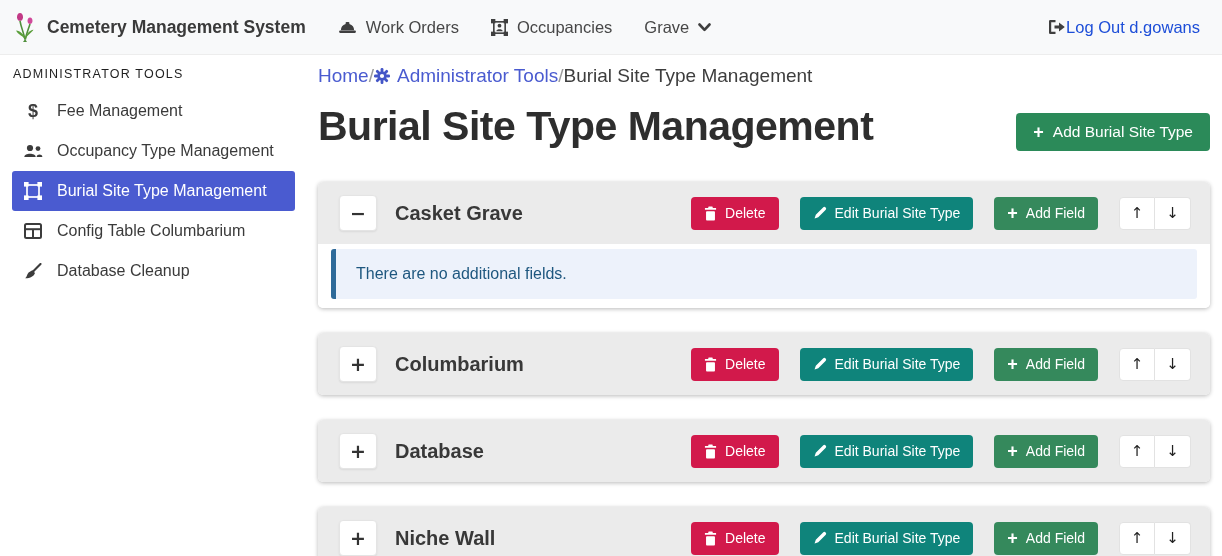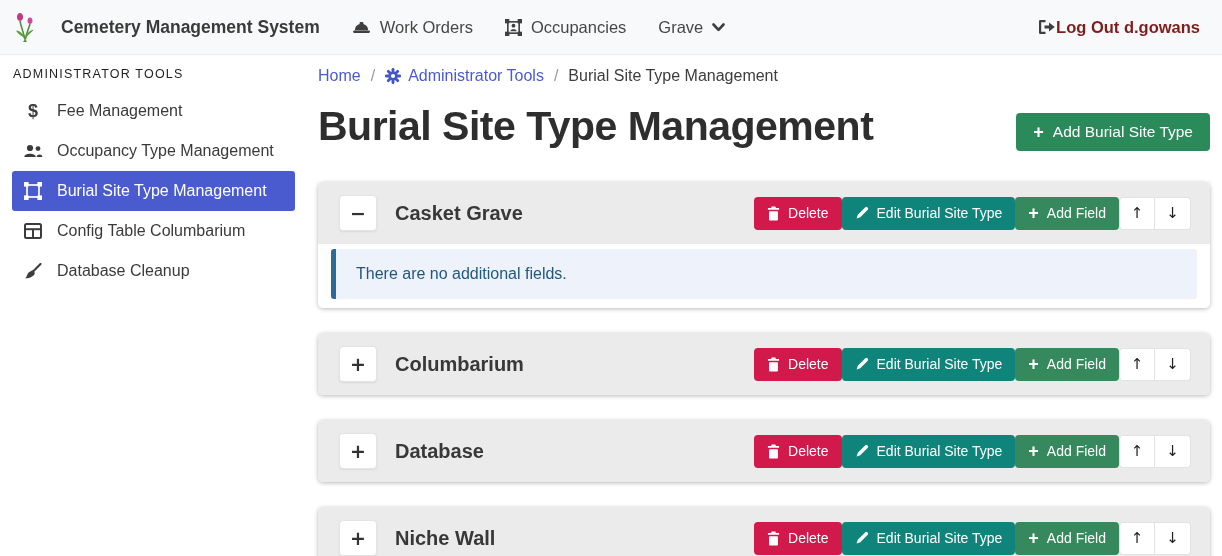--- a/index.html
+++ b/index.html
@@ -4,49 +4,49 @@
 <style>
   * { margin:0; padding:0; box-sizing:border-box; }
   html,body { width:1222px; height:556px; overflow:hidden; background:#fff;
               font-family:"Liberation Sans","DejaVu Sans",sans-serif; }
   .app { position:relative; width:1222px; height:556px; }
 
   
   .navbar { position:absolute; top:0; left:0; width:1222px; height:55px;
             background:#f8f9fa; border-bottom:1px solid #ededed;
             display:flex; align-items:center; padding:0 22px 0 12px; }
-  .brand { display:flex; align-items:center; gap:23px; cursor:pointer; }
+  .brand { display:flex; align-items:center; gap:9px; cursor:pointer; }
   .brand-title { font-size:17.5px; font-weight:bold; color:#3a3a3a; }
   .nav-links { display:flex; align-items:flex-end; margin-left:32px; gap:32px; }
   .nav-item { display:flex; align-items:center; gap:9px; font-size:16.5px;
               color:#474747; cursor:pointer; }
   .nav-item svg { flex:none; }
   .nav-right { margin-left:auto; display:flex; align-items:center; 
-               font-size:16.5px; color:#7f1d1d; cursor:pointer;font-weight:bold; }
+               font-size:16.5px; color:#1d4ed8; cursor:pointer; }
 
   
   .sidebar { position:absolute; top:55px; left:0; width:310px; height:501px;
              background:#fff; padding-top:8px; }
   .sidebar-heading { margin:4px 0 10px 13px; font-size:12.5px; letter-spacing:1.2px;
                      color:#1f1f1f; font-weight:400; }
   .sidebar-item { display:flex; align-items:center; height:40px; margin:0 15px 0 12px;
                   padding:0 8px; border-radius:3px; font-size:16px; color:#3a3a3a;
                   cursor:pointer; }
   .sidebar-item .s-icon { width:26px; margin-right:11px; text-align:center; color:#3c3c3c;
                           display:flex; justify-content:center; align-items:center; }
   .sidebar-item .s-icon svg { display:block; }
   .sidebar-item.active { background:#4a5bd0; color:#fff; }
   .sidebar-item.active .s-icon { color:#fff; }
   .dollar-glyph { font-size:18px; font-weight:bold; }
 
   
   .main { position:absolute; top:55px; left:310px; width:912px; height:501px;
           padding:10px 12px 0 8px; overflow:hidden; }
 
-  .breadcrumb { display:flex; align-items:flex-end; gap:10px; font-size:16px; height:20px; }
+  .breadcrumb { display:flex; align-items:flex-start; font-size:19px; height:20px; }
   .crumb-link { color:#4a5bd0; cursor:pointer; display:flex; align-items:center; gap:7px; }
   .crumb-sep { color:#9a9a9a; }
   .crumb-current { color:#3d3d3d; }
 
   .title-row { display:flex; align-items:flex-start; justify-content:space-between;
                margin-top:16px; }
   h1.page-title { font-size:41px; font-weight:bold; color:#2e2e2e; letter-spacing:-0.5px;
                   line-height:1.25; }
   .btn-add-type { margin-top:12px; height:38px; background:#2b8a59; border:none; border-radius:4px;
                   color:#fff; font-size:15.5px; display:flex; align-items:center; gap:9px;
@@ -56,21 +56,21 @@
   .panels { margin-top:30px; }
   .panel { border-radius:5px; box-shadow:0 1px 4px rgba(0,0,0,.28); margin-bottom:25px;
            background:#fff; overflow:hidden; }
   .panel-header { background:#ebebeb; height:62px; display:flex; align-items:center;
                   padding:0 19px 0 21px; }
   .toggle-btn { width:38px; height:36px; background:#fff; border:1px solid #e4e4e4;
                 border-radius:4px; box-shadow:0 1px 2px rgba(0,0,0,.08); font-size:19px;
                 font-weight:bold; color:#333; cursor:pointer; flex:none;
                 font-family:"DejaVu Sans",sans-serif; }
   .panel-title { margin-left:18px; font-size:20px; font-weight:bold; color:#383838; }
-  .header-actions { margin-left:auto; display:flex; align-items:center; gap:0; }
+  .header-actions { margin-left:auto; display:flex; align-items:center; gap:21px; }
   .btn { height:33px; border:none; border-radius:4px; color:#fff; font-size:14px;
          display:flex; align-items:center; gap:8px; padding:0 13px; cursor:pointer;
          font-family:inherit; white-space:nowrap; }
   .btn svg { display:block; flex:none; }
   .btn-delete { background:#d2194b; }
   .btn-edit { background:#0f847b; }
   .btn-addfield { background:#35895c; }
   .arrow-group { display:flex; }
   .arrow-btn { width:36px; height:33px; background:#fff; border:1px solid #e2e2e2;
                color:#222; font-size:15px; cursor:pointer; display:flex; align-items:center;

